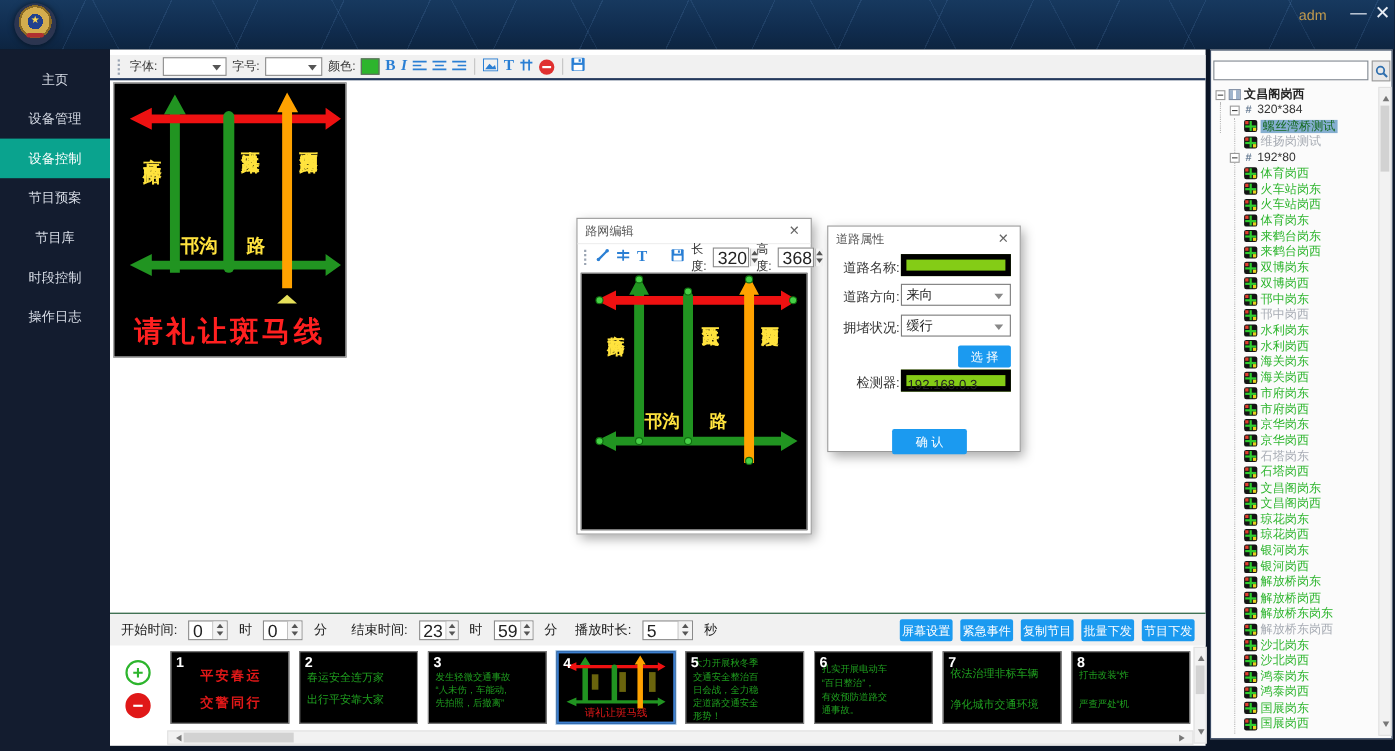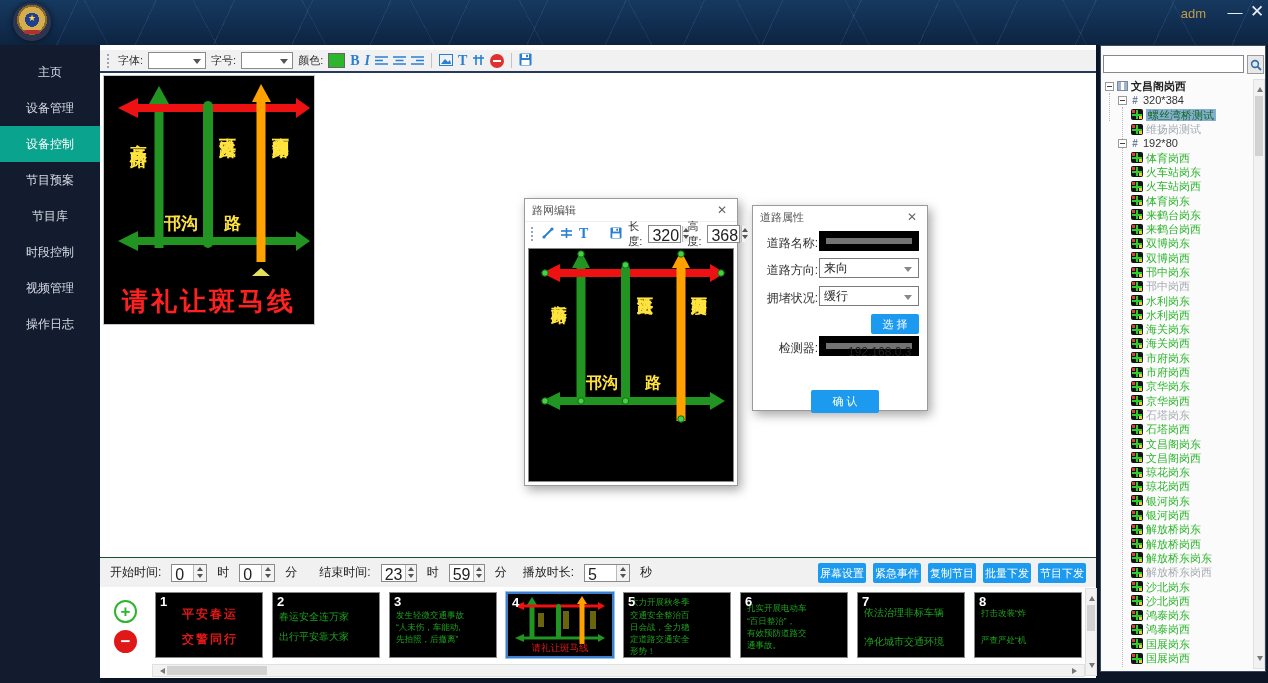--- a/index.html
+++ b/index.html
@@ -55,21 +55,21 @@
   .re-toolbar{height:24px;display:flex;align-items:center;gap:6px;padding:0 3px;border-top:1px solid #eee;}
   .spin{display:inline-flex;align-items:stretch;border:1px solid #8a8a8a;background:#fff;height:18px;}
   .spin .v{flex:1;font-size:16px;padding:1px 3px;color:#222;}
   .spin .ud{width:13px;border-left:1px solid #bbb;display:flex;flex-direction:column;}
   .spin .u,.spin .d{flex:1;display:flex;align-items:center;justify-content:center;background:#f3f3f3;cursor:pointer;}
   .spin .u::after{content:"";border:3px solid transparent;border-bottom:4px solid #555;margin-top:-3px;}
   .spin .d::after{content:"";border:3px solid transparent;border-top:4px solid #555;margin-bottom:-2px;}
   .re-canvas{position:absolute;left:3px;top:49px;width:206px;height:234px;background:#000;border:1px solid #888;}
 
   .props-row-label{position:absolute;font-size:12px;color:#333;text-align:right;width:62px;}
-  .tinput{position:absolute;background:#737373;border:7px solid #000000;font-size:12px;color:#222;padding:0 22px;line-height:18px;}
+  .tinput{position:absolute;background:#84cc16;border:5px solid #000000;font-size:12px;color:#222;padding:0 1px;line-height:18px;}
   .tselect{position:absolute;background:#fff;border:1px solid #7a7a7a;font-size:12px;color:#222;padding:0 4px;line-height:18px;}
   .tselect::after{content:"";position:absolute;right:6px;top:8px;border:4px solid transparent;border-top:5px solid #888;}
   .bluebtn{background:#1b9af0;color:#fff;border:none;font-size:11px;height:20px;border-radius:2px;
        display:flex;align-items:center;justify-content:center;cursor:pointer;}
 
   
   .timebar{position:absolute;left:100px;top:557px;width:996px;height:30px;background:#f1f1f1;
        border-top:1px solid #14532d;display:flex;align-items:center;font-size:12px;color:#222;padding-left:10px;}
   .timebar .gap{width:10px;}
   .actionbar{position:absolute;right:10px;top:5px;display:flex;gap:7px;}
@@ -158,23 +158,20 @@
       </div>
 
       <div class="side-item">
         <span>节目库</span>
       </div>
 
       <div class="side-item">
         <span>时段控制</span>
       </div>
 
-      <div class="side-item">
-        <span>视频管理</span>
-      </div>
 
       <div class="side-item">
         <span>操作日志</span>
       </div>
     </div>
 
   <div class="main-bg"></div>
 
   <div class="toolbar">
     <span class="grip"></span>

